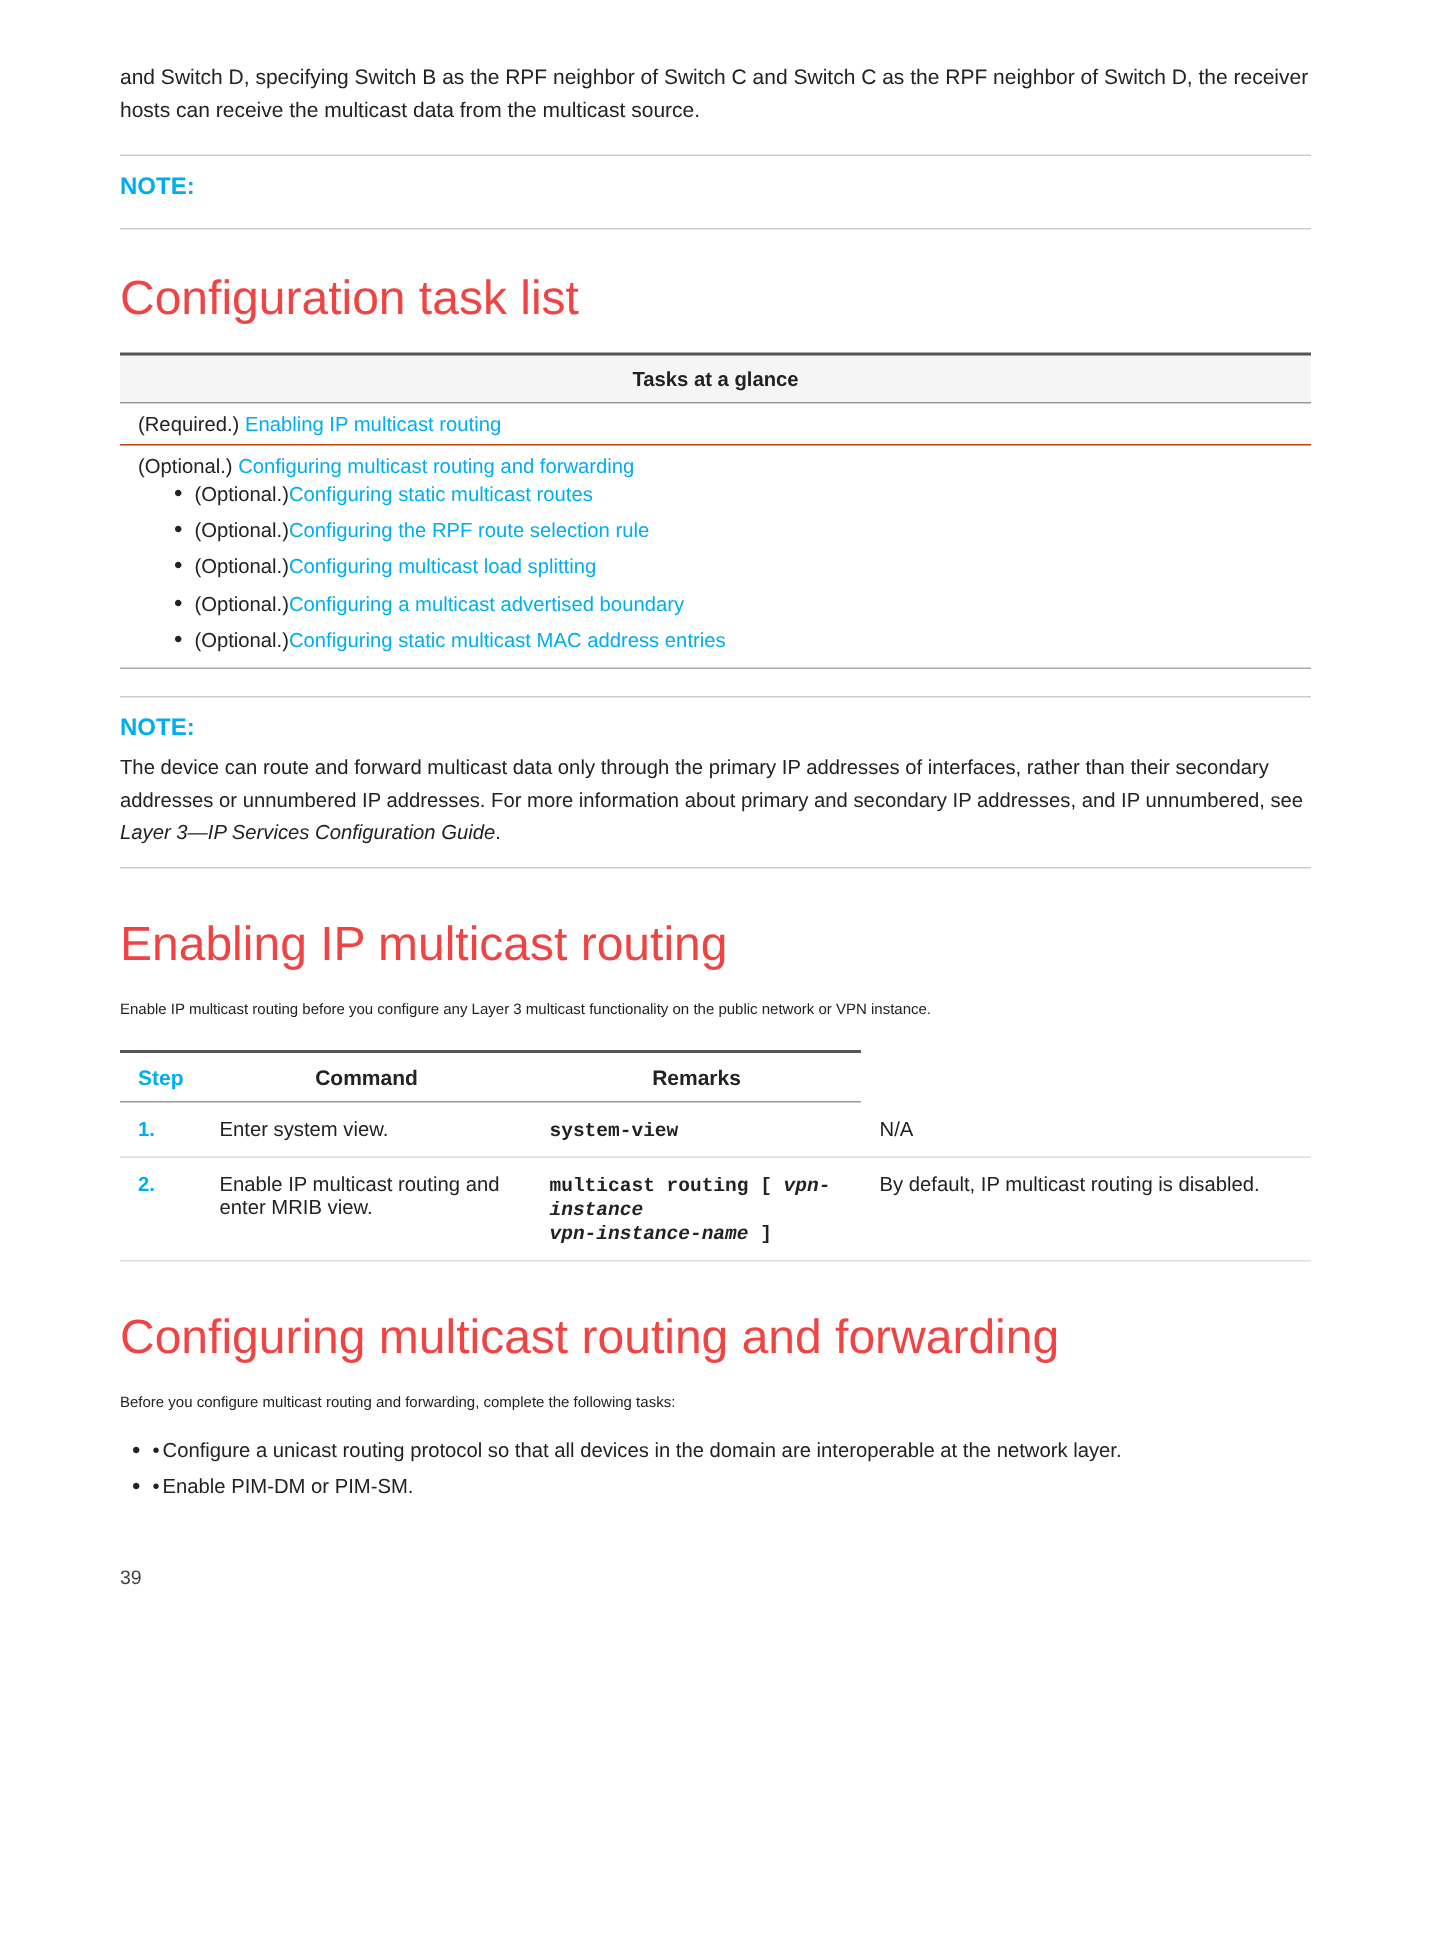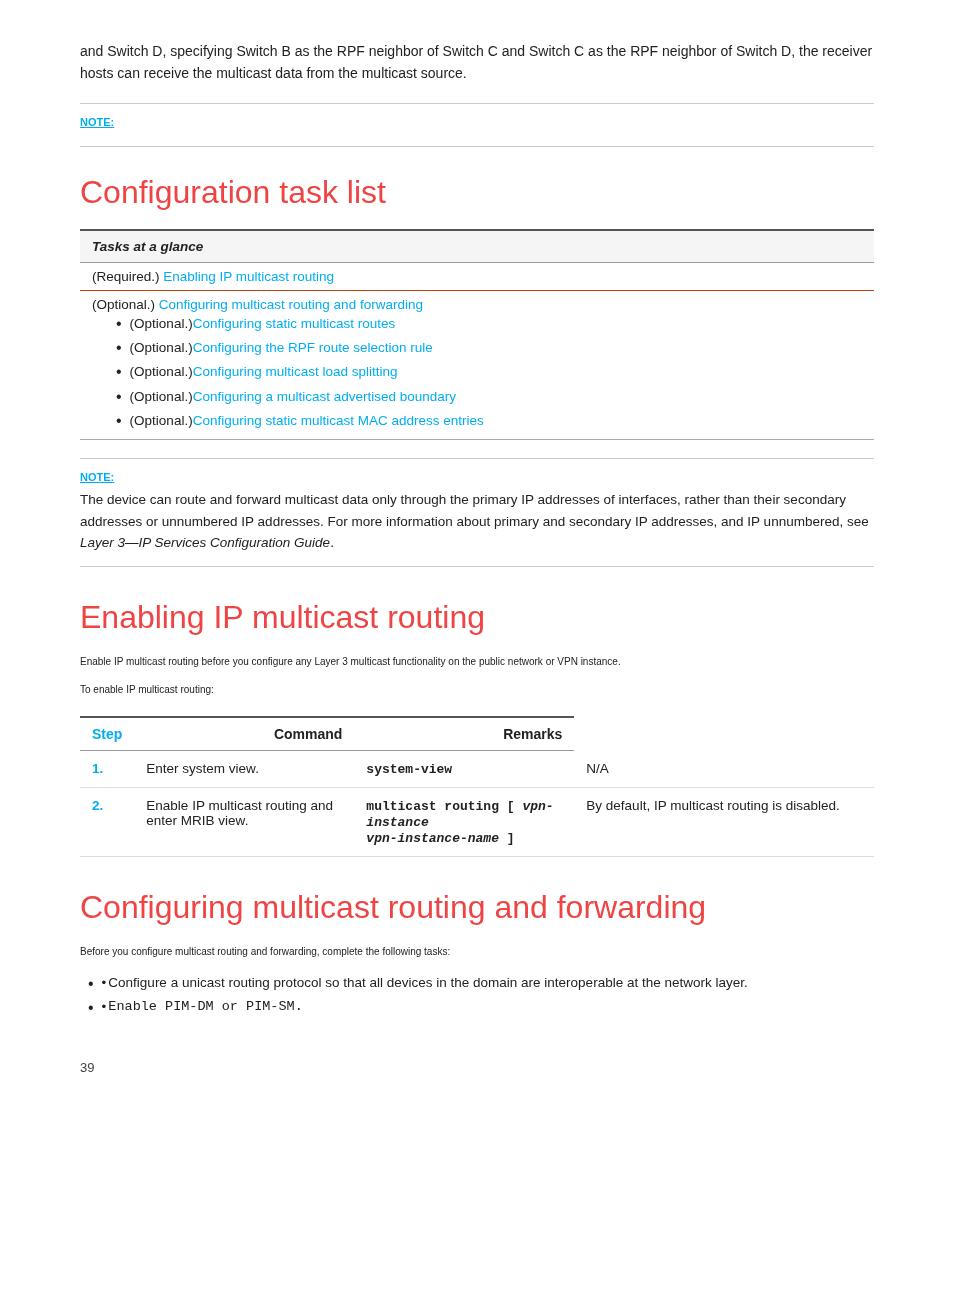--- a/index.html
+++ b/index.html
@@ -20,24 +20,23 @@
     }
 
     .note-box {
       border-top: 1px solid #ccc;
       border-bottom: 1px solid #ccc;
       padding: 12px 0 12px 0;
       margin-bottom: 24px;
     }
     .note-label {
       color: #00aeef;
-      font-size: 11px;
+      font-size: 16px;
       font-weight: bold;
       margin-bottom: 6px;
-      text-decoration: underline;
     }
     .note-text {
       font-size: 13.5px;
       line-height: 1.6;
     }
 
     h1.section-title {
       font-size: 32px;
       font-weight: normal;
       color: #ef4444;
@@ -51,22 +50,21 @@
       border-collapse: collapse;
       margin-bottom: 18px;
     }
     .tasks-table thead tr th {
       background: #f5f5f5;
       border-top: 2px solid #555;
       border-bottom: 1px solid #999;
       padding: 8px 12px;
       font-size: 13.5px;
       font-weight: bold;
-      text-align: left;
-      font-style: italic;
+      text-align: center;
     }
     .tasks-table tbody tr td {
       padding: 6px 12px;
       font-size: 13.5px;
       border-bottom: 1px solid #c2410c;
       vertical-align: top;
     }
     .tasks-table tbody tr:last-child td {
       border-bottom: 1px solid #aaa;
     }
@@ -110,21 +108,21 @@
       border-collapse: collapse;
       margin-top: 18px;
       margin-bottom: 24px;
     }
     .step-table thead tr th {
       border-top: 2px solid #555;
       border-bottom: 1px solid #999;
       padding: 8px 12px;
       font-size: 14px;
       font-weight: bold;
-      text-align: right;
+      text-align: center;
       background: #fff;
     }
     .step-table tbody tr td {
       padding: 10px 12px;
       font-size: 13.5px;
       border-bottom: 1px solid #ddd;
       vertical-align: top;
     }
     .step-table .step-num {
       color: #00aeef;
@@ -247,21 +245,20 @@
 <div class="note-box">
   <div class="note-label">NOTE:</div>
   <div class="note-text">
     <span>The device can route and forward multicast data only through the primary IP addresses of interfaces, rather than their secondary addresses or unnumbered IP addresses. For more information about primary and secondary IP addresses, and IP unnumbered, see </span><span class="italic">Layer 3—IP Services Configuration Guide</span><span>.</span>
   </div>
 </div>
 
 <div class="section-gap">
   <h1 class="section-title" id="enabling">Enabling IP multicast routing</h1>
   <p class="body-text">Enable IP multicast routing before you configure any Layer 3 multicast functionality on the public network or VPN instance.</p>
-  <p class="body-text">To enable IP multicast routing:</p>
 
   <table class="step-table">
     <thead>
       <tr>
         <th class="step-num">Step</th>
         <th class="step-desc">Command</th>
         <th class="step-remarks">Remarks</th>
       </tr>
     </thead>
     <tbody>
@@ -290,18 +287,18 @@
 <div class="section-gap">
   <h1 class="section-title" id="configuring">Configuring multicast routing and forwarding</h1>
   <p class="body-text">Before you configure multicast routing and forwarding, complete the following tasks:</p>
   <ul class="bullet-list">
     <li>
       <span>•</span>
       <span style="margin-left:2px;">Configure a unicast routing protocol so that all devices in the domain are interoperable at the network layer.</span>
     </li>
     <li>
       <span>•</span>
-      <span style="margin-left:2px;font-family:Liberation Mono, monospace;">Enable PIM-DM or PIM-SM.</span>
+      <span style="margin-left:2px;">Enable PIM-DM or PIM-SM.</span>
     </li>
   </ul>
 </div>
 
 <div class="page-num">39</div>
 
 </body></html>

